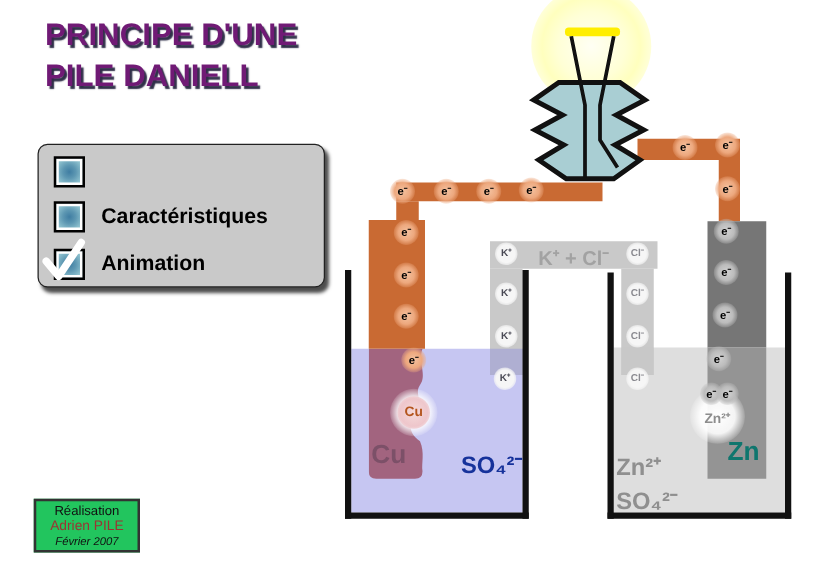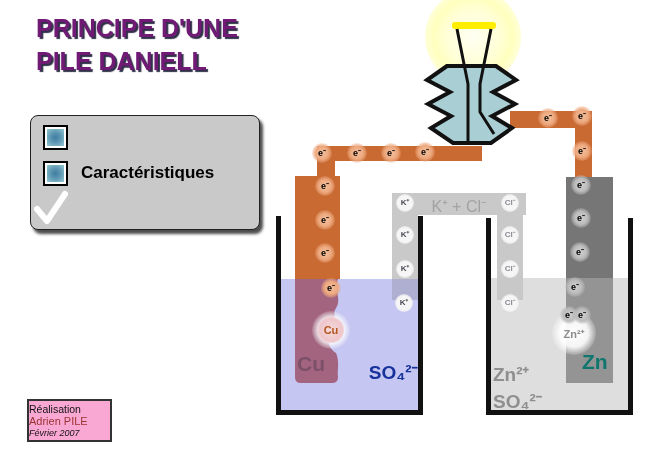--- a/index.html
+++ b/index.html
@@ -10,33 +10,33 @@
   .title{left:36px;top:12px;color:#701a75;font-weight:bold;font-size:25px;line-height:33px;
          text-shadow:2px 2px 1px rgba(10,10,40,0.85);letter-spacing:0px;}
   
   .panel{left:30px;top:115px;width:228px;height:113px;background:#c9c9c9;border:1px solid #222;
          border-radius:8px;box-shadow:3px 4px 3px rgba(0,0,0,0.7);}
   .row{position:absolute;left:12px;height:24px;display:flex;align-items:center;cursor:pointer;}
   .cbx{width:21px;height:21px;border:2px solid #000;box-shadow:inset 0 0 0 2px #fff;
        background:radial-gradient(circle at 50% 50%, #3f7da2 0%, #5d97b2 35%, #8fc2cf 75%, #a8d4da 100%);}
   .rowlab{margin-left:13px;font-size:17px;font-weight:bold;color:#000;}
   
-  .credit{left:27px;top:399px;width:85px;height:43px;background:#f9a8d4;border:2px solid #333;
-          box-sizing:border-box;text-align:left;padding-top:2px;}
+  .credit{left:27px;top:399px;width:85px;height:43px;background:#22c55e;border:2px solid #333;
+          box-sizing:border-box;text-align:center;padding-top:2px;}
   .cr1{font-size:10.5px;color:#111;line-height:12px;}
   .cr2{font-size:11px;color:#9c3333;line-height:13px;}
   .cr3{font-size:9px;font-style:italic;color:#111;line-height:11px;}
   
   .beaker{border-left:5px solid #111;border-right:5px solid #111;border-bottom:5px solid #111;
           box-sizing:border-box;}
   
   .wire{background:#c96a33;}
   
   .bridge{background:#c9c9c9;}
-  .bridge-label{font-size:16px;font-weight:normal;color:#a2a2a2;text-align:center;}
+  .bridge-label{font-size:16px;font-weight:bold;color:#a2a2a2;text-align:center;}
   
   .el{border-radius:50%;width:20px;height:20px;text-align:center;line-height:20px;
       font-size:9px;font-weight:bold;color:#000;}
   .el-o{background:radial-gradient(circle,#f4c2a0 0%,#eda87e 45%,rgba(237,168,126,0) 80%);}
   .el-g{background:radial-gradient(circle,#d2d2d2 0%,#bcbcbc 45%,rgba(188,188,188,0) 80%);}
   .ion{border-radius:50%;width:18px;height:18px;text-align:center;line-height:18px;
        font-size:8px;font-weight:bold;
        background:radial-gradient(circle,#f6f6f6 55%,rgba(246,246,246,0) 95%);}
   .ion-k{color:#4a4a55;}
   .ion-cl{color:#8a8a90;}
@@ -54,20 +54,24 @@
     <div>PILE DANIELL</div>
   </div>
 
   <div class="abs panel">
     <div class="row" style="top:9px;">
       <span class="cbx"></span>
     </div>
     <div class="row" style="top:45px;">
       <span class="cbx"></span>
       <span class="rowlab">Caractéristiques</span>
+    </div>
+    <div class="row" style="top:83px;">
+      <span class="cbx"></span>
+      <span class="rowlab">Animation</span>
     </div>
   </div>
 
   <svg class="abs" style="left:33px;top:186px;pointer-events:none;" width="44" height="42">
     <polyline points="4,23 14,35 32,8" fill="none" stroke="#ffffff" stroke-width="6" stroke-linecap="round" stroke-linejoin="round"></polyline>
   </svg>
 
   <div class="abs" style="left:425px;top:-11px;width:96px;height:96px;border-radius:50%;
        background:radial-gradient(circle,#fffff4 0%,#ffffd6 40%,#ffffbe 58%,rgba(255,255,190,0.55) 72%,rgba(255,255,190,0) 88%);"></div>
   <div class="abs" style="left:452px;top:22px;width:44px;height:7px;background:#ffee00;border-radius:3px;"></div>

